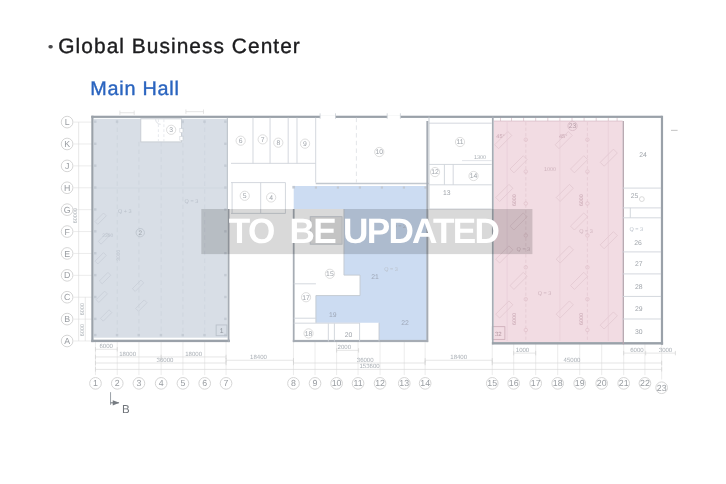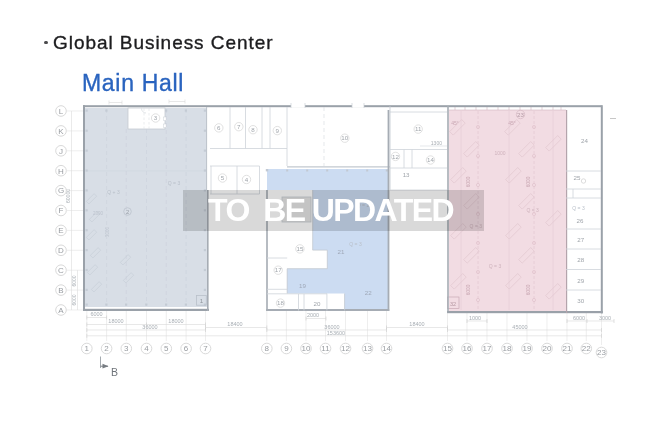--- a/index.html
+++ b/index.html
@@ -5,21 +5,21 @@
   html,body{margin:0;padding:0;}
   body{width:660px;height:440px;background:#ffffff;font-family:"Liberation Sans",sans-serif;overflow:hidden;position:relative;}
   .abs{position:absolute;}
 </style>
 </head>
 <body>
 
 <div class="abs" style="left:44.2px;top:41px;width:3.4px;height:3.4px;border-radius:50%;background:#4a4a4c;"></div>
 <div class="abs" style="left:53px;top:32.2px;font-size:19px;color:#1d1d1f;letter-spacing:0.95px;-webkit-text-stroke:0.35px #1d1d1f;">Global Business Center</div>
 
-<div class="abs" style="left:82px;top:70px;font-size:23px;color:#2a64bf;font-weight:500;letter-spacing:0.7px;-webkit-text-stroke:0.35px #2a64bf;">Main Hall</div>
+<div class="abs" style="left:82px;top:70px;font-size:18px;color:#2a64bf;font-weight:500;letter-spacing:0.7px;-webkit-text-stroke:0.35px #2a64bf;">Main Hall</div>
 
 <svg class="abs" style="left:0;top:0;" width="660" height="440" viewBox="0 0 660 440">
 <g font-family="Liberation Sans, sans-serif">
 
 <g stroke="#e6e6e6" stroke-width="0.7">
 <line x1="67" y1="111" x2="84" y2="111"></line>
         <line x1="67" y1="130.9" x2="84" y2="130.9"></line>
         <line x1="67" y1="150.8" x2="84" y2="150.8"></line>
         <line x1="67" y1="170.7" x2="84" y2="170.7"></line>
         <line x1="67" y1="190.6" x2="84" y2="190.6"></line>

